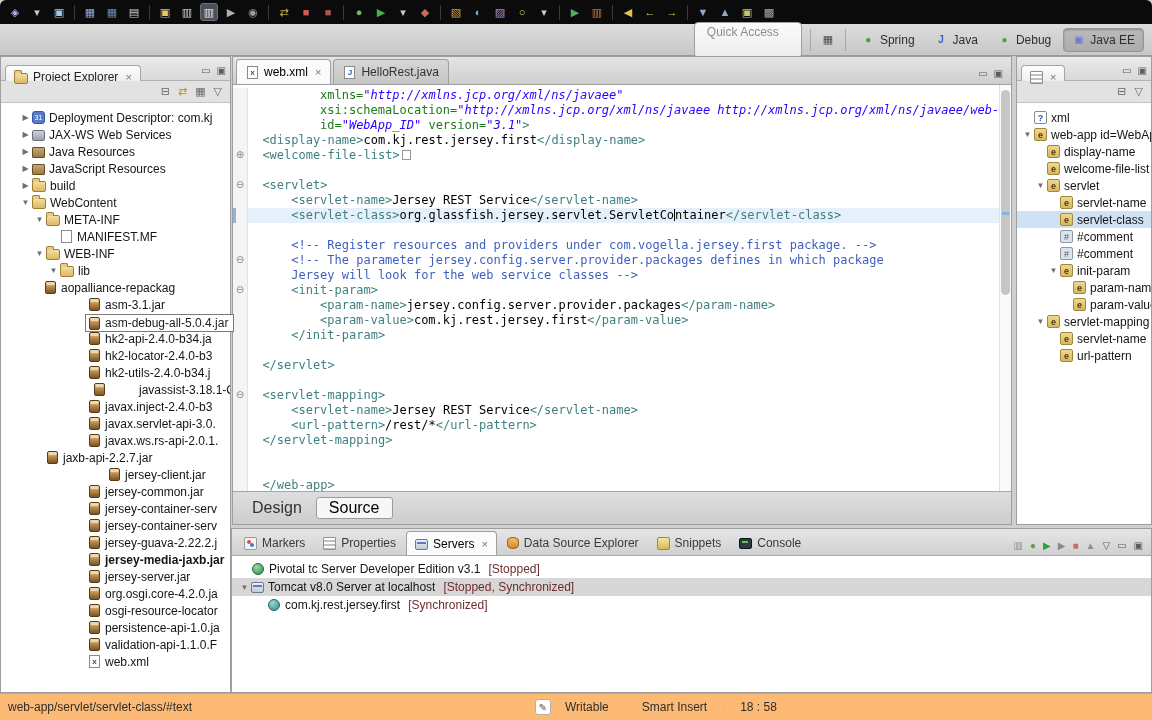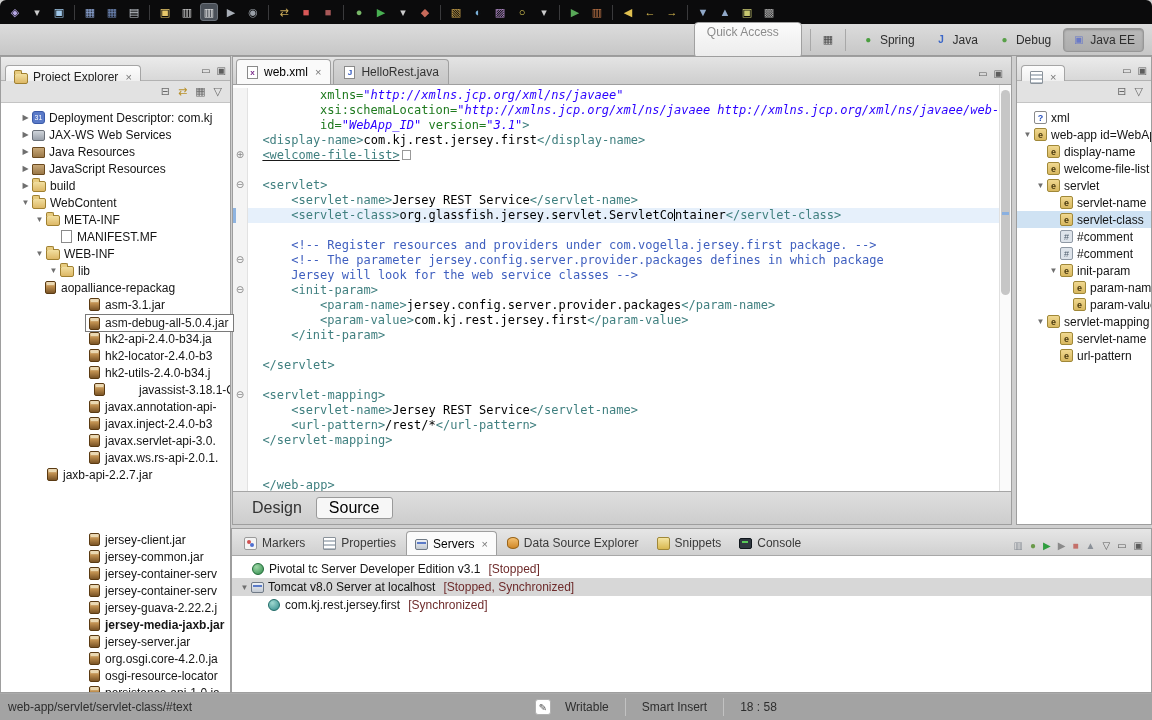--- a/index.html
+++ b/index.html
@@ -141,21 +141,21 @@
   .bp{left:231px;top:528px;width:921px;height:165px;display:flex;flex-direction:column;}
   .bp-tabbar{height:27px;background:linear-gradient(#e6e6e6,#d0d0d0);border-bottom:1px solid #a8a8a8;
              display:flex;align-items:flex-end;padding-left:4px;flex:none;}
   .bp-tab{display:flex;align-items:center;gap:5px;height:24px;padding:0 8px;font-size:12px;color:#3a3a3a;margin-right:2px;}
   .bp-tab.active{background:#fbfbfb;border:1px solid #9f9f9f;border-bottom:none;border-radius:4px 4px 0 0;color:#000;}
   .bp-icons{margin-left:auto;display:flex;align-items:center;gap:7px;padding:0 8px 4px 0;font-size:10px;color:#5d5d5d;}
   .bp-content{flex:1;background:#fff;overflow:hidden;padding-top:4px;}
   .bp-content .trow{height:18px;}
 
   
-  .sbar{position:absolute;left:0;top:693px;width:1152px;height:27px;background:#a3a3a3;
+  .sbar{position:absolute;left:0;top:693px;width:1152px;height:27px;background:#fdba74;
         border-top:1px solid #ababab;display:flex;align-items:center;font-size:12px;color:#2e2e2e;}
   .sb-path{width:535px;padding-left:8px;overflow:hidden;white-space:nowrap;}
   .sb-sep{width:1px;height:18px;background:#c2c2c2;margin:0 16px;}
   .sb-item{white-space:nowrap;}
   .sb-icon{width:16px;height:16px;display:inline-flex;align-items:center;justify-content:center;
            border:1px solid #b0b0b0;border-radius:3px;background:#fff;color:#555;font-size:10px;margin-right:14px;}
 </style>
 </head>
 <body>
 
@@ -331,43 +331,38 @@
           <span class="tlabel">hk2-utils-2.4.0-b34.j</span>
         </div>
         <div class="trow" style="padding-left: 50px; gap: 29px;">
           <span class="arrow"></span>
           <span class="ic ic-jar"></span>
           <span class="tlabel">javassist-3.18.1-GA.j</span>
         </div>
         <div class="trow" style="padding-left: 74px;">
           <span class="arrow"></span>
           <span class="ic ic-jar"></span>
-          <span class="tlabel">javax.annotation-api-</span>
-        </div>
-        <div class="trow" style="padding-left: 74px;">
-          <span class="arrow"></span>
-          <span class="ic ic-jar"></span>
           <span class="tlabel">javax.inject-2.4.0-b3</span>
         </div>
         <div class="trow" style="padding-left: 74px;">
           <span class="arrow"></span>
           <span class="ic ic-jar"></span>
           <span class="tlabel">javax.servlet-api-3.0.</span>
         </div>
         <div class="trow" style="padding-left: 74px;">
           <span class="arrow"></span>
           <span class="ic ic-jar"></span>
           <span class="tlabel">javax.ws.rs-api-2.0.1.</span>
         </div>
         <div class="trow" style="padding-left: 32px;">
           <span class="arrow"></span>
           <span class="ic ic-jar"></span>
           <span class="tlabel">jaxb-api-2.2.7.jar</span>
         </div>
-        <div class="trow" style="padding-left: 74px; margin-top: 48px;">
+        <div class="trow" style="padding-left: 94px;">
           <span class="arrow"></span>
           <span class="ic ic-jar"></span>
           <span class="tlabel">jersey-client.jar</span>
         </div>
         <div class="trow" style="padding-left: 74px;">
           <span class="arrow"></span>
           <span class="ic ic-jar"></span>
           <span class="tlabel">jersey-common.jar</span>
         </div>
         <div class="trow" style="padding-left: 74px;">
@@ -452,21 +447,21 @@
           <div class="code-row">
             <span class="gutter"></span>
             <span class="codeline" style="padding-left: 72px;"><span class="sg-attr">id=</span><span class="sg-val">"WebApp_ID"</span><span class="sg-plain"> </span><span class="sg-attr">version=</span><span class="sg-val">"3.1"</span><span class="sg-tag">&gt;</span></span>
           </div>
           <div class="code-row">
             <span class="gutter"></span>
             <span class="codeline" style="padding-left: 14.4px;"><span class="sg-tag">&lt;display-name&gt;</span><span class="sg-text">com.kj.rest.jersey.first</span><span class="sg-tag">&lt;/display-name&gt;</span></span>
           </div>
           <div class="code-row">
             <span class="gutter"><span>⊕</span></span>
-            <span class="codeline" style="padding-left: 14.4px; text-decoration: underline;"><span class="sg-tag">&lt;welcome-file-list&gt;</span><span class="foldbox"></span></span>
+            <span class="codeline" style="padding-left: 14.4px;"><span class="sg-tag">&lt;welcome-file-list&gt;</span><span class="foldbox"></span></span>
           </div>
           <div class="code-row">
             <span class="gutter"></span>
             <span class="codeline" style="padding-left: 0px;"></span>
           </div>
           <div class="code-row">
             <span class="gutter"><span>⊖</span></span>
             <span class="codeline" style="padding-left: 14.4px;"><span class="sg-tag">&lt;servlet&gt;</span></span>
           </div>
           <div class="code-row">

